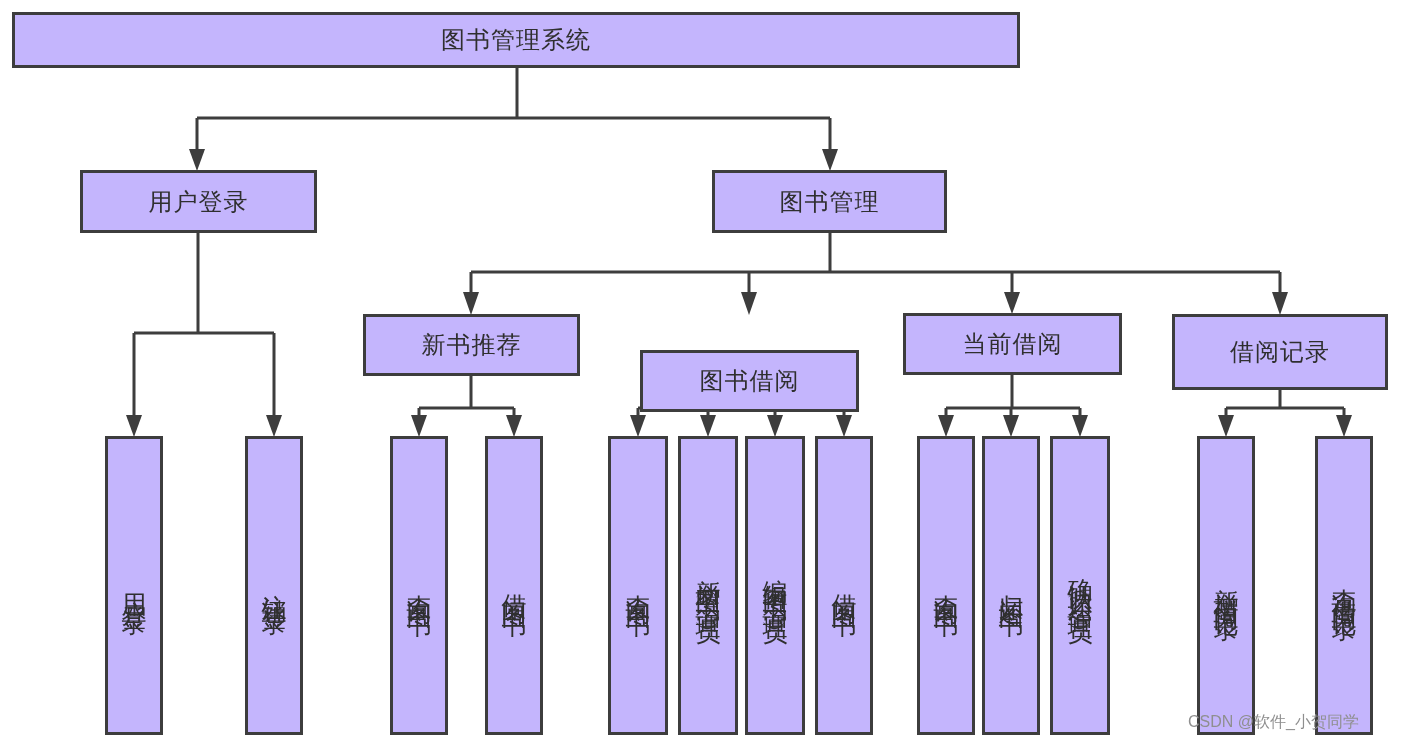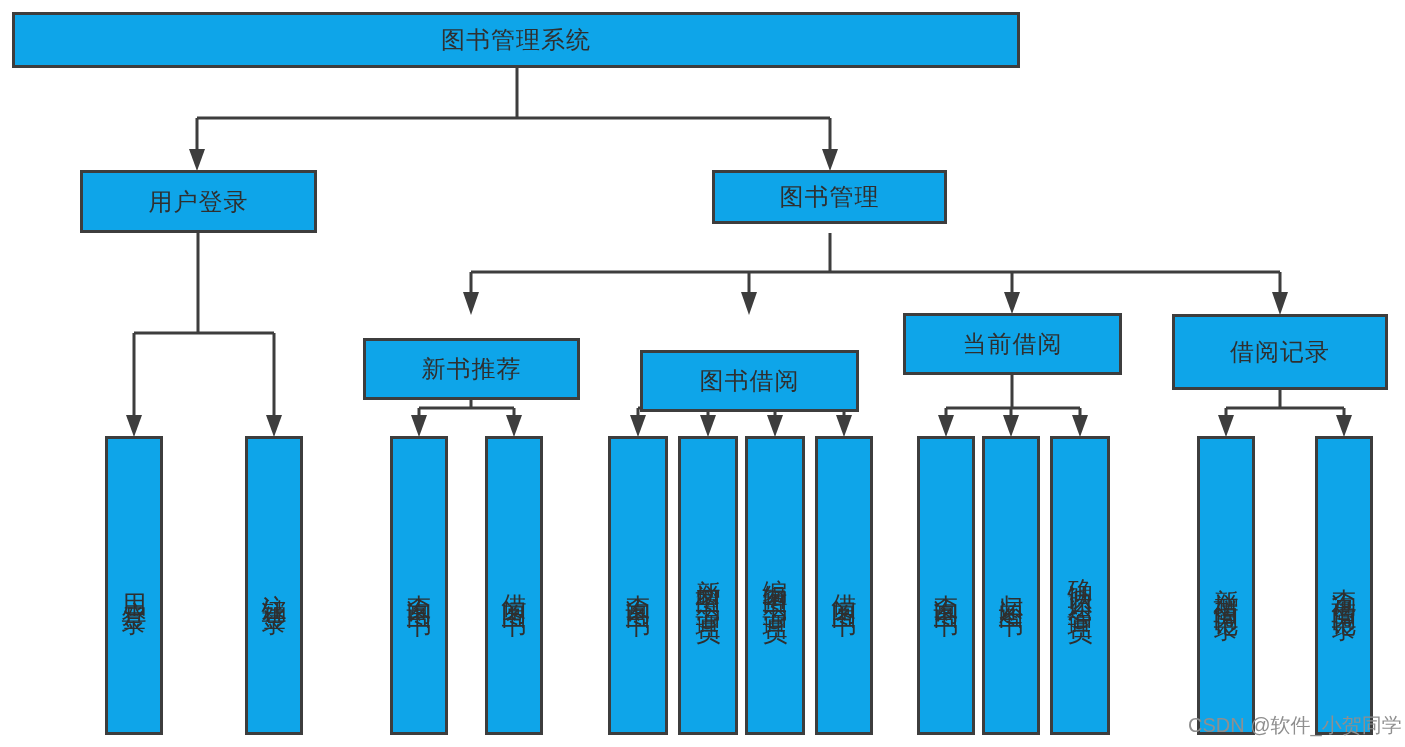--- a/index.html
+++ b/index.html
@@ -12,35 +12,35 @@
   body{
     width:1405px;height:747px;position:relative;overflow:hidden;
     background:var(--bg);
     font-family:"Liberation Sans","DejaVu Sans",sans-serif;
   }
   svg.wires{position:absolute;left:0;top:0;z-index:0;}
   svg.wires path{stroke:var(--line);stroke-width:3;fill:none;}
   svg.wires polygon{fill:var(--line);stroke:none;}
   .box{
     position:absolute;box-sizing:border-box;z-index:1;
-    border:3px solid var(--line);background:#0ea5e9;color:var(--text);
+    border:3px solid var(--line);background:#c4b5fd;color:var(--text);
     display:flex;align-items:center;justify-content:center;
   }
   .hbox{font-size:24px;letter-spacing:1px;white-space:nowrap;}
   .vbox{
     font-size:25px;letter-spacing:6px;line-height:1;
     writing-mode:vertical-rl;text-orientation:mixed;
   }
   
   #n-root        {left:12px;  top:12px;  width:1008px; height:56px;}
   
   #n-user-login  {left:80px;  top:170px; width:237px;  height:63px;}
-  #n-book-mgmt   {left:712px; top:170px; width:235px;  height:54px;}
+  #n-book-mgmt   {left:712px; top:170px; width:235px;  height:63px;}
   
-  #n-new-book    {left:363px; top:314px; width:217px;  height:62px;margin-top:24px;}
+  #n-new-book    {left:363px; top:314px; width:217px;  height:62px;}
   #n-book-borrow {left:640px; top:314px; width:219px;  height:62px;margin-top:36px;}
   #n-cur-borrow  {left:903px; top:313px; width:219px;  height:62px;}
   #n-borrow-rec  {left:1172px;top:314px; width:216px;  height:76px;}
   
   .leaf{top:436px;height:299px;}
   #n-leaf-login       {left:105px; width:58px;}
   #n-leaf-logout      {left:245px; width:58px;}
   #n-leaf-nb-query    {left:390px; width:58px;}
   #n-leaf-nb-borrow   {left:485px; width:58px;}
   #n-leaf-bb-query    {left:608px; width:60px;}
@@ -48,21 +48,21 @@
   #n-leaf-bb-edit     {left:745px; width:60px;}
   #n-leaf-bb-borrow   {left:815px; width:58px;}
   #n-leaf-cb-query    {left:917px; width:58px;}
   #n-leaf-cb-return   {left:982px; width:58px;}
   #n-leaf-cb-confirm  {left:1050px;width:60px;}
   #n-leaf-br-add      {left:1197px;width:58px;}
   #n-leaf-br-query    {left:1315px;width:58px;}
   
   .watermark{
     position:absolute;left:1188px;top:712px;z-index:2;
-    font-size:20px;color:var(--wm);white-space:nowrap;
+    font-size:16px;color:var(--wm);white-space:nowrap;
   }
 </style>
 </head>
 <body>
 
 <svg class="wires" width="1405" height="747">
 
   <g>
     <path d="M517 68 V118 M197 118 H830 M197 118 V150 M830 118 V150"></path>
     <polygon points="189,149 205,149 197,171"></polygon>

